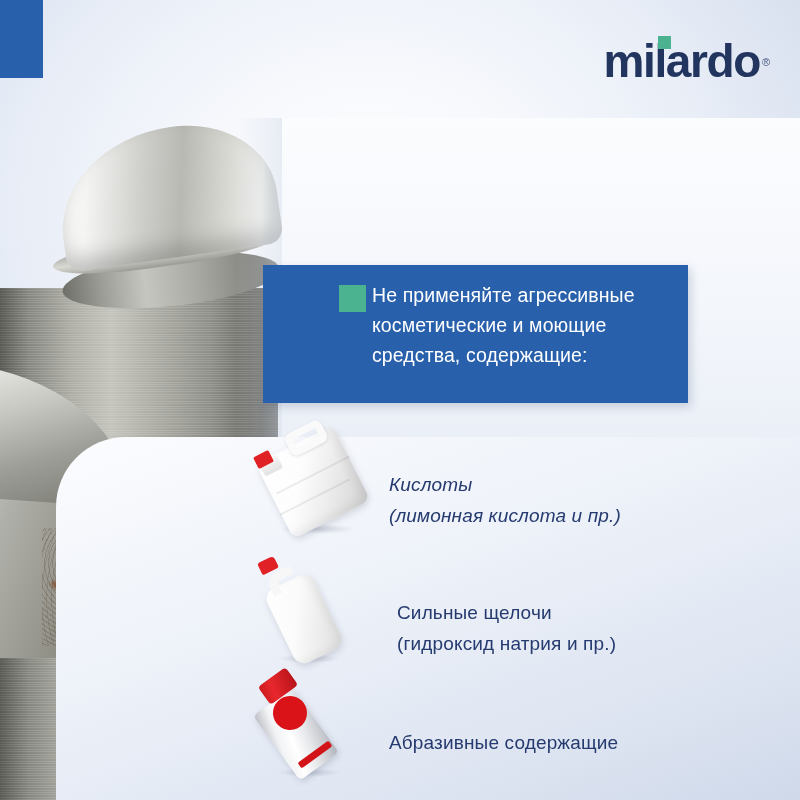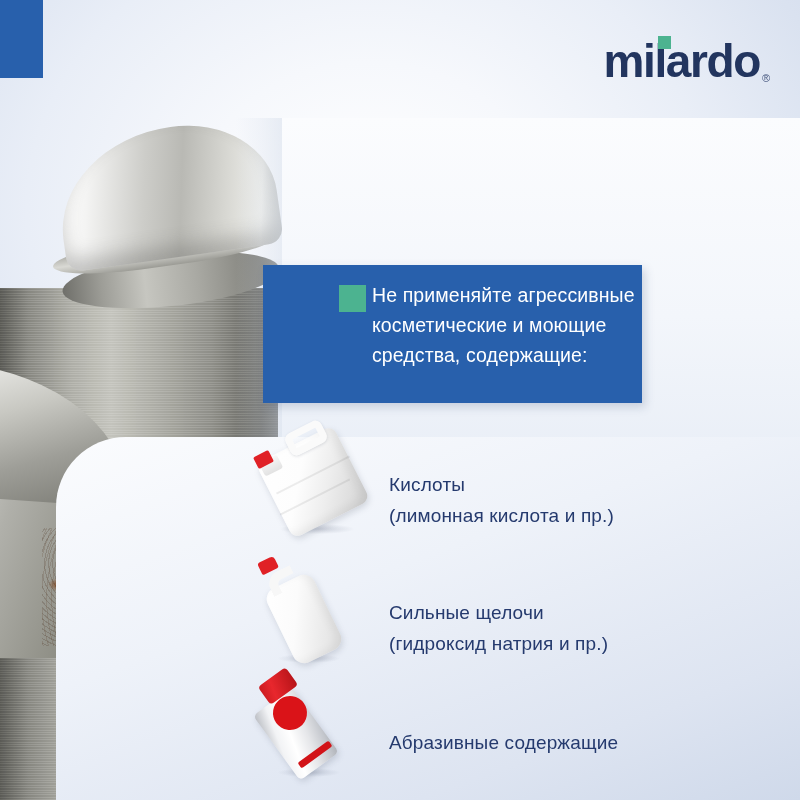--- a/index.html
+++ b/index.html
@@ -29,21 +29,21 @@
   
   #page-title {
     position:absolute; left:53px; top:55px;
     font-size:27px; font-weight:bold; color:#23366b;
     letter-spacing:.1px; white-space:nowrap;
   }
 
   
   #logo {
     position:absolute; right:30px; top:38px;
-    display:flex; align-items:flex-end;
+    display:flex; align-items:center;
   }
   #logo-word {
     position:relative;
     font-size:46px; font-weight:bold; color:#22355f;
     letter-spacing:-1.4px; line-height:1;
   }
   #logo-dot {
     position:absolute; left:54px; top:-2px;
     width:13px; height:13px; background:#4cb390;
   }
@@ -143,40 +143,40 @@
     background:linear-gradient(160deg,#fbfcfe 0%,#eef2f9 40%,#dde4f1 78%,#cfd9ea 100%);
     border-radius:70px 0 0 0;
   }
   #white-panel-top {
     position:absolute; left:282px; top:118px; width:518px; height:330px;
     background:linear-gradient(180deg,#fbfcfe 0%,#f3f6fb 60%,#eaeff7 100%);
   }
 
   
   #banner {
-    position:absolute; left:263px; top:265px; width:379px; height:138px;
+    position:absolute; left:263px; top:265px; width:425px; height:138px;
     background:#2860ac;
     box-shadow:3px 4px 9px rgba(60,80,120,.22);
   }
   #banner-bullet {
     position:absolute; left:76px; top:20px; width:27px; height:27px;
     background:#4cb390;
   }
   #banner-text {
     position:absolute; left:109px; top:15px; width:320px;
     color:#ffffff; font-size:19.5px; line-height:30px;
     letter-spacing:.1px;
   }
   .row-text {
     position:absolute; left:389px;
     color:#253a6e; font-size:19px; line-height:31px;
     letter-spacing:.15px; white-space:pre-line;
   }
-  #row1-text { top:469px; }
-  #row2-text { top:597px; }
+  #row1-text { top:469px;font-style:italic; }
+  #row2-text { top:597px;margin-left:8px; }
   #row3-text { top:727px; }
 
   
   .icon-wrap { position:absolute; }
 
   
   #icon-canister { left:256px; top:420px; width:120px; height:120px; }
   #can-body {
     position:absolute; left:14px; top:20px; width:86px; height:84px;
     background:linear-gradient(128deg,#ffffff 0%,#fdfdfd 38%,#eeeeee 62%,#dcdcdc 86%,#cfcfcf 100%);

